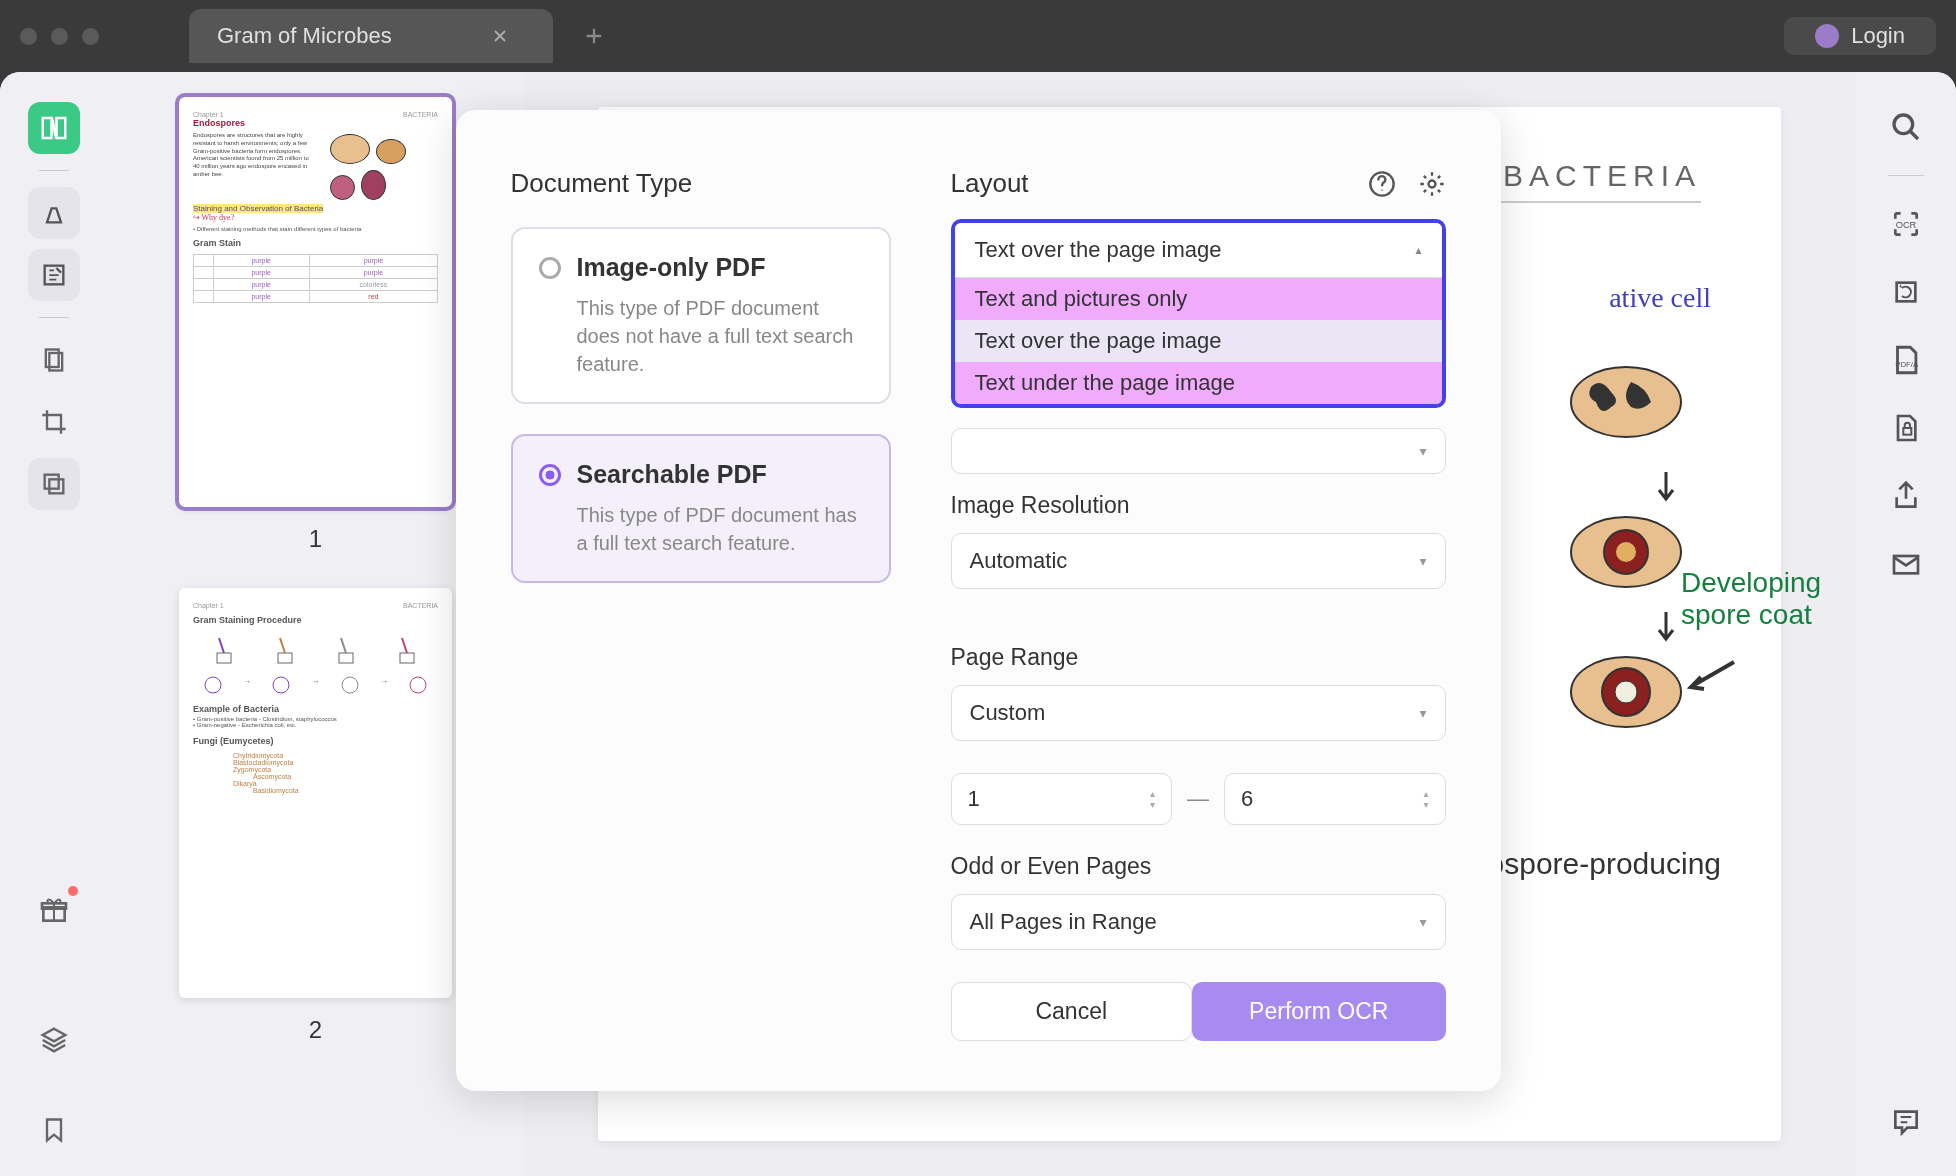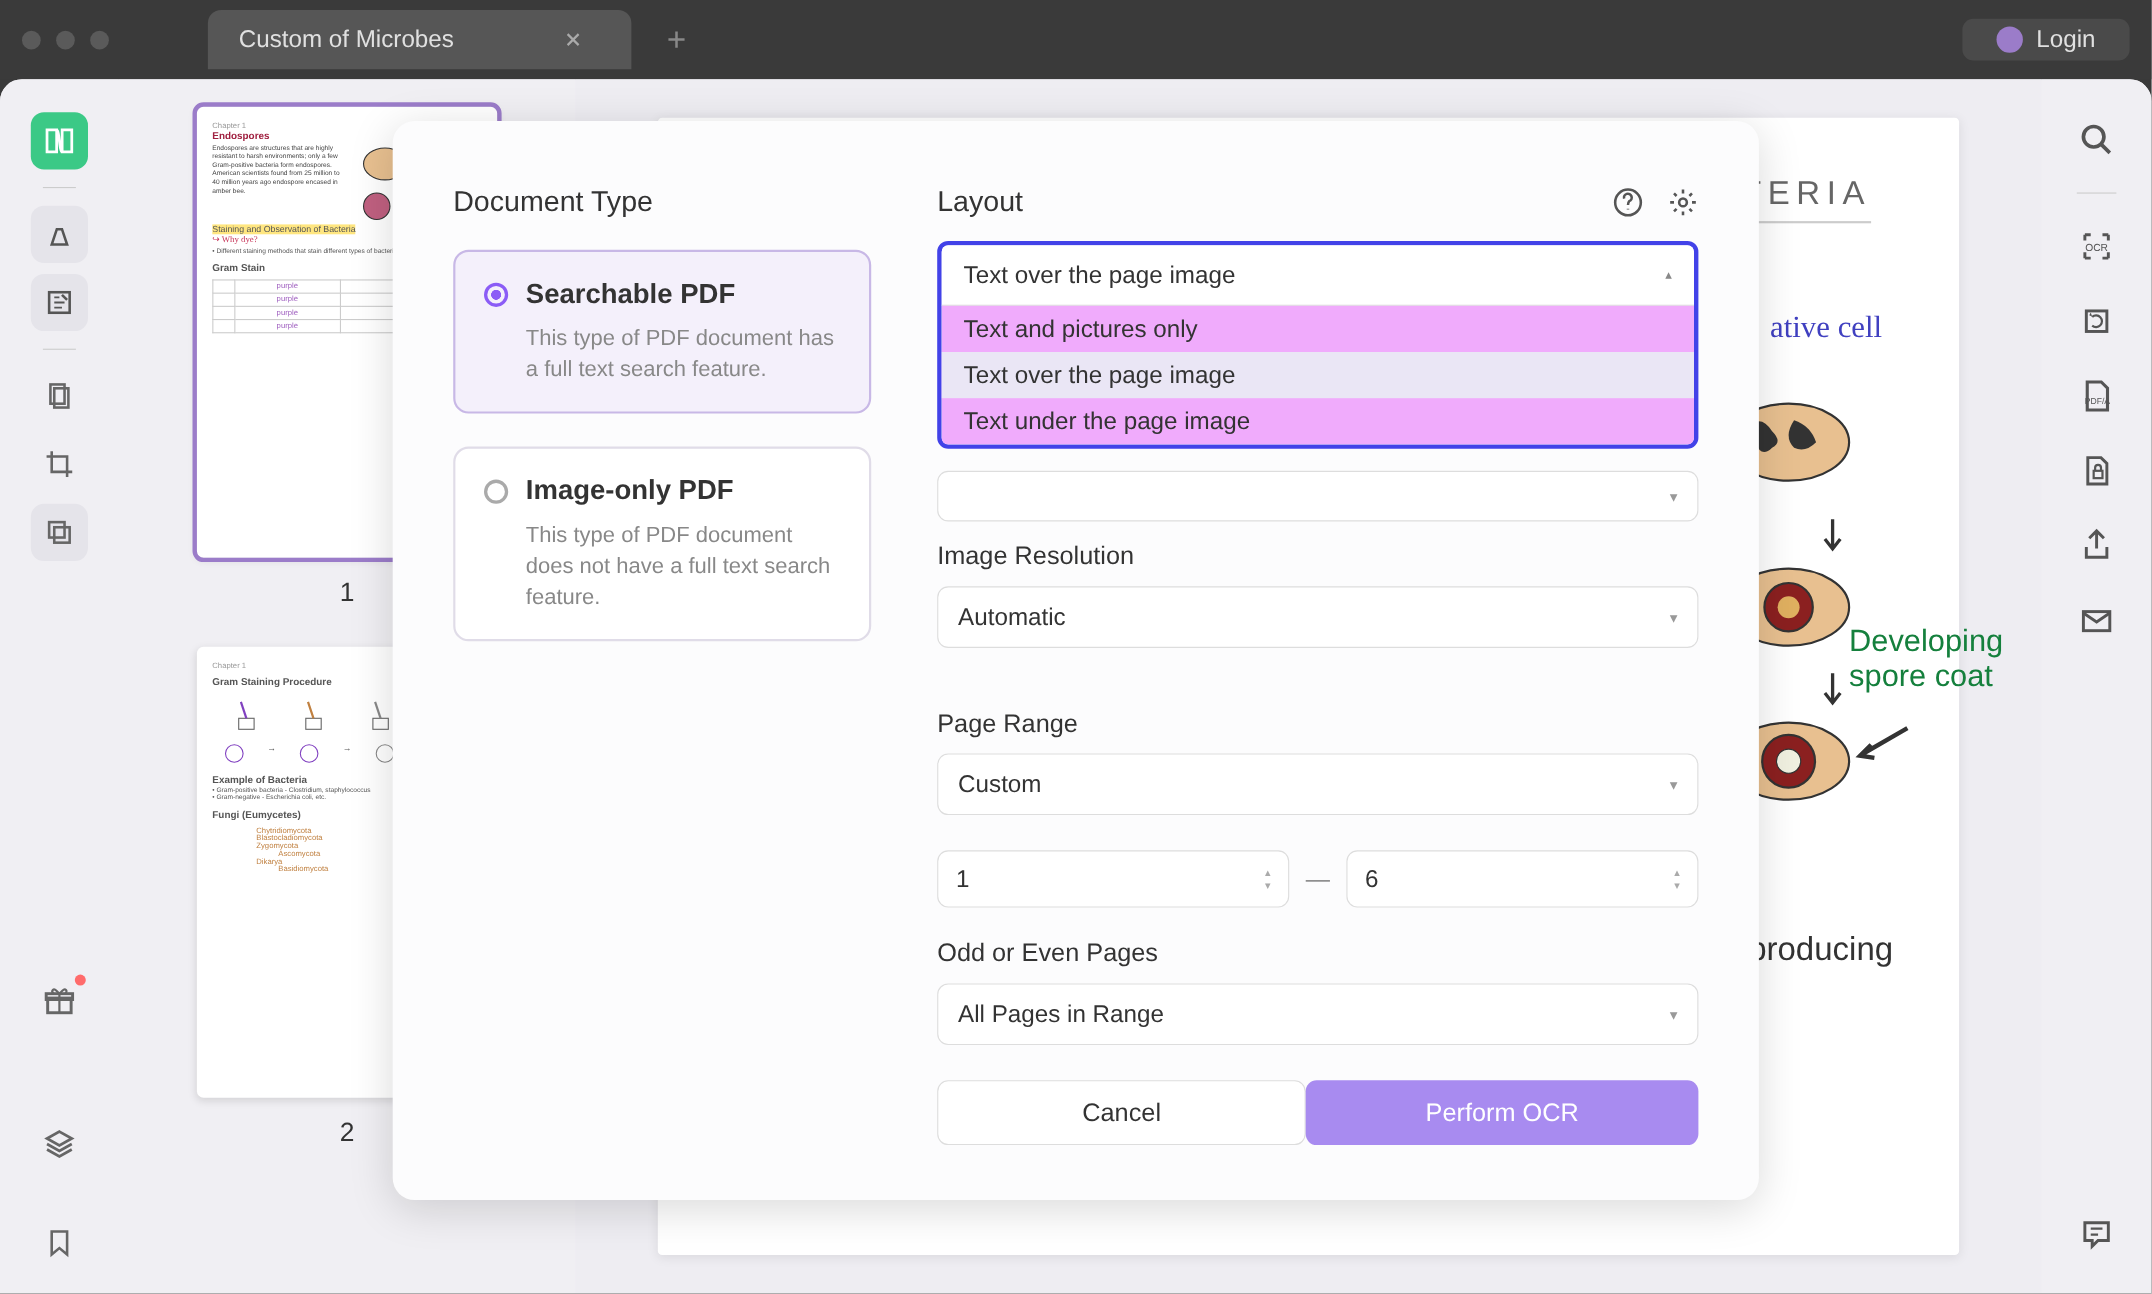--- a/index.html
+++ b/index.html
@@ -49,21 +49,21 @@
     .staining-highlight { background: #ffe680; padding: 2px 4px; }
     .why-dye { position: absolute; bottom: 60px; left: 145px; font-family: cursive; font-size: 42px; color: #c73558; }
     .arrow-curl { position: absolute; bottom: 65px; left: 60px; width: 80px; height: 80px; }
     
     .right-toolbar { width: 100px; background: #f0eff3; display: flex; flex-direction: column; align-items: center; padding-top: 35px; gap: 28px; color: #555; }
     .right-tool { width: 40px; height: 40px; display: flex; align-items: center; justify-content: center; cursor: pointer; }
     .right-divider { width: 36px; height: 1px; background: #ccc; }
     .comment-btn { margin-top: auto; margin-bottom: 35px; }
     
     .modal-overlay { position: absolute; top: 0; left: 0; right: 0; bottom: 0; z-index: 100; display: flex; align-items: flex-start; justify-content: center; }
-    .modal { margin-top: 110px; width: 1242px; background: #fcfcfd; border-radius: 20px; box-shadow: 0 8px 40px rgba(0,0,0,0.15); padding: 58px 55px 50px; display: flex; gap: 60px; position: relative; }
+    .modal { margin-top: 110px; width: 1045px; background: #fcfcfd; border-radius: 20px; box-shadow: 0 8px 40px rgba(0,0,0,0.15); padding: 58px 55px 50px; display: flex; gap: 60px; position: relative; }
     .modal-left { flex: 0 0 380px; }
     .modal-right { flex: 1; }
     .section-title { font-size: 26px; color: #333; margin-bottom: 28px; font-weight: 500; }
     .doc-type-option { border: 2px solid #e0dce8; border-radius: 14px; padding: 24px 26px; margin-bottom: 30px; cursor: pointer; background: #fff; }
     .doc-type-option.selected { background: #f4f0fb; border-color: #c8b8e6; }
     .opt-header { display: flex; align-items: center; gap: 16px; margin-bottom: 12px; }
     .radio { width: 22px; height: 22px; border-radius: 50%; border: 3px solid #aaa; flex-shrink: 0; }
     .radio.checked { border-color: #8b5cf6; background: radial-gradient(circle, #8b5cf6 38%, transparent 42%);}
     .opt-title { font-size: 25px; font-weight: 600; color: #333; }
     .opt-desc { font-size: 20px; color: #888; line-height: 1.4; margin-left: 38px; }
@@ -100,21 +100,21 @@
 </head>
 <body>
 
 <div class="titlebar">
   <div class="traffic-lights">
     <div class="traffic-light"></div>
     <div class="traffic-light"></div>
     <div class="traffic-light"></div>
   </div>
   <div class="tab">
-    <span>Custom of Microbes</span>
+    <span>Gram of Microbes</span>
     <span class="tab-close">
       <svg viewBox="0 0 16 16" width="16" height="16">
           <path d="M3 3 L13 13 M13 3 L3 13" stroke="#aaa" stroke-width="2"></path>
         </svg>
     </span>
   </div>
   <div class="tab-add">
     <svg viewBox="0 0 24 24" width="22" height="22">
         <path d="M12 4 V20 M4 12 H20" stroke="#888" stroke-width="2.5"></path>
       </svg>
@@ -415,33 +415,33 @@
           <path d="M8 9 H16 M8 13 H13" stroke="#555" stroke-width="1.5"></path>
         </svg>
     </div>
   </div>
 </div>
 
 <div class="modal-overlay">
   <div class="modal">
     <div class="modal-left">
       <div class="section-title">Document Type</div>
+      <div class="doc-type-option">
+        <div class="opt-header">
+          <div class="radio"></div>
+          <div class="opt-title">Image-only PDF</div>
+        </div>
+        <div class="opt-desc">This type of PDF document does not have a full text search feature.</div>
+      </div>
       <div class="doc-type-option selected">
         <div class="opt-header">
           <div class="radio checked"></div>
           <div class="opt-title">Searchable PDF</div>
         </div>
         <div class="opt-desc">This type of PDF document has a full text search feature.</div>
-      </div>
-      <div class="doc-type-option">
-        <div class="opt-header">
-          <div class="radio"></div>
-          <div class="opt-title">Image-only PDF</div>
-        </div>
-        <div class="opt-desc">This type of PDF document does not have a full text search feature.</div>
       </div>
     </div>
     <div class="modal-right">
       <div class="layout-header">
         <div class="section-title" style="margin-bottom:0;">Layout</div>
         <div class="layout-icons">
           <div class="layout-icon">
             <svg width="28" height="28" viewBox="0 0 24 24">
                 <circle cx="12" cy="12" r="10" fill="none" stroke="#555" stroke-width="2"></circle>
                 <path d="M9 9 A3 3 0 1 1 13 11 Q12 12 12 14 M12 17 V17.5" fill="none" stroke="#555" stroke-width="2"></path>

